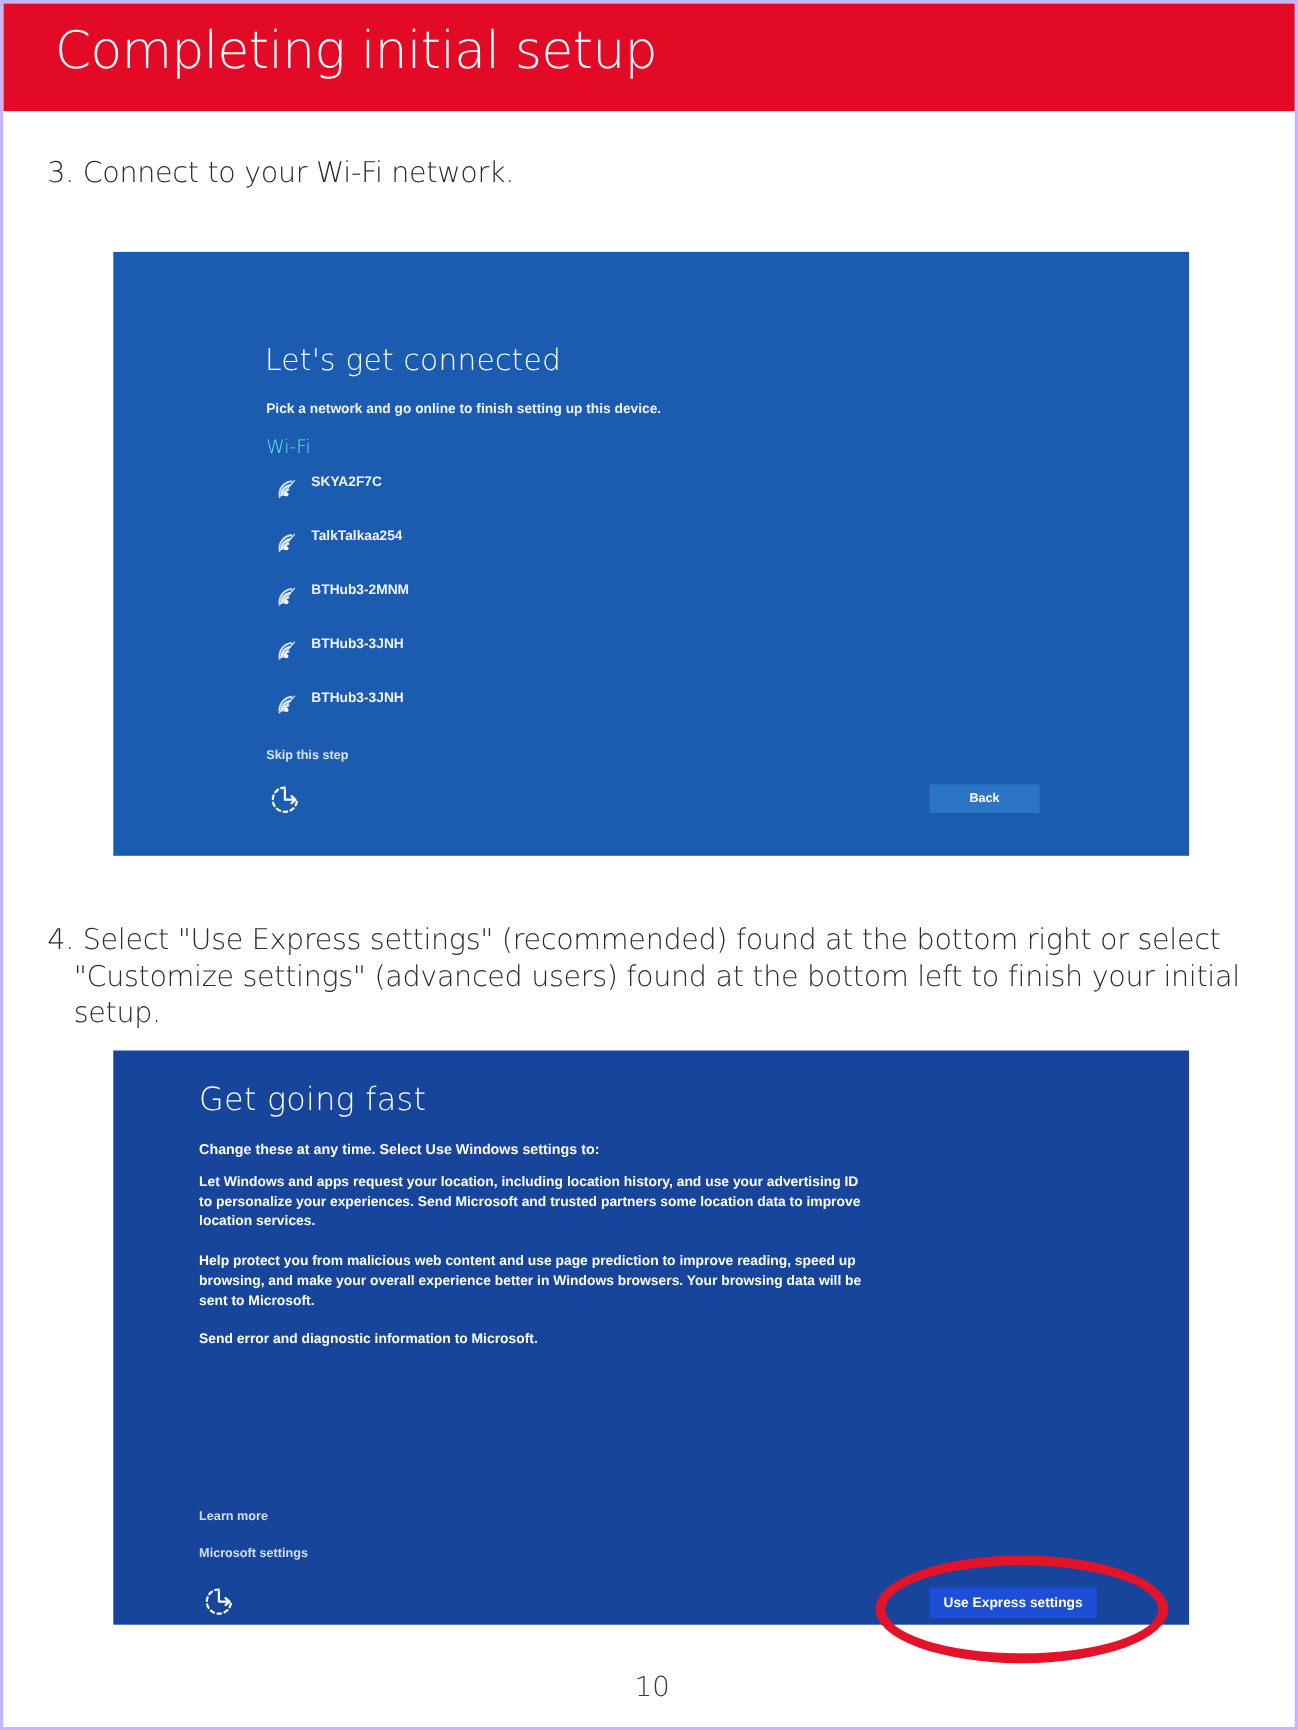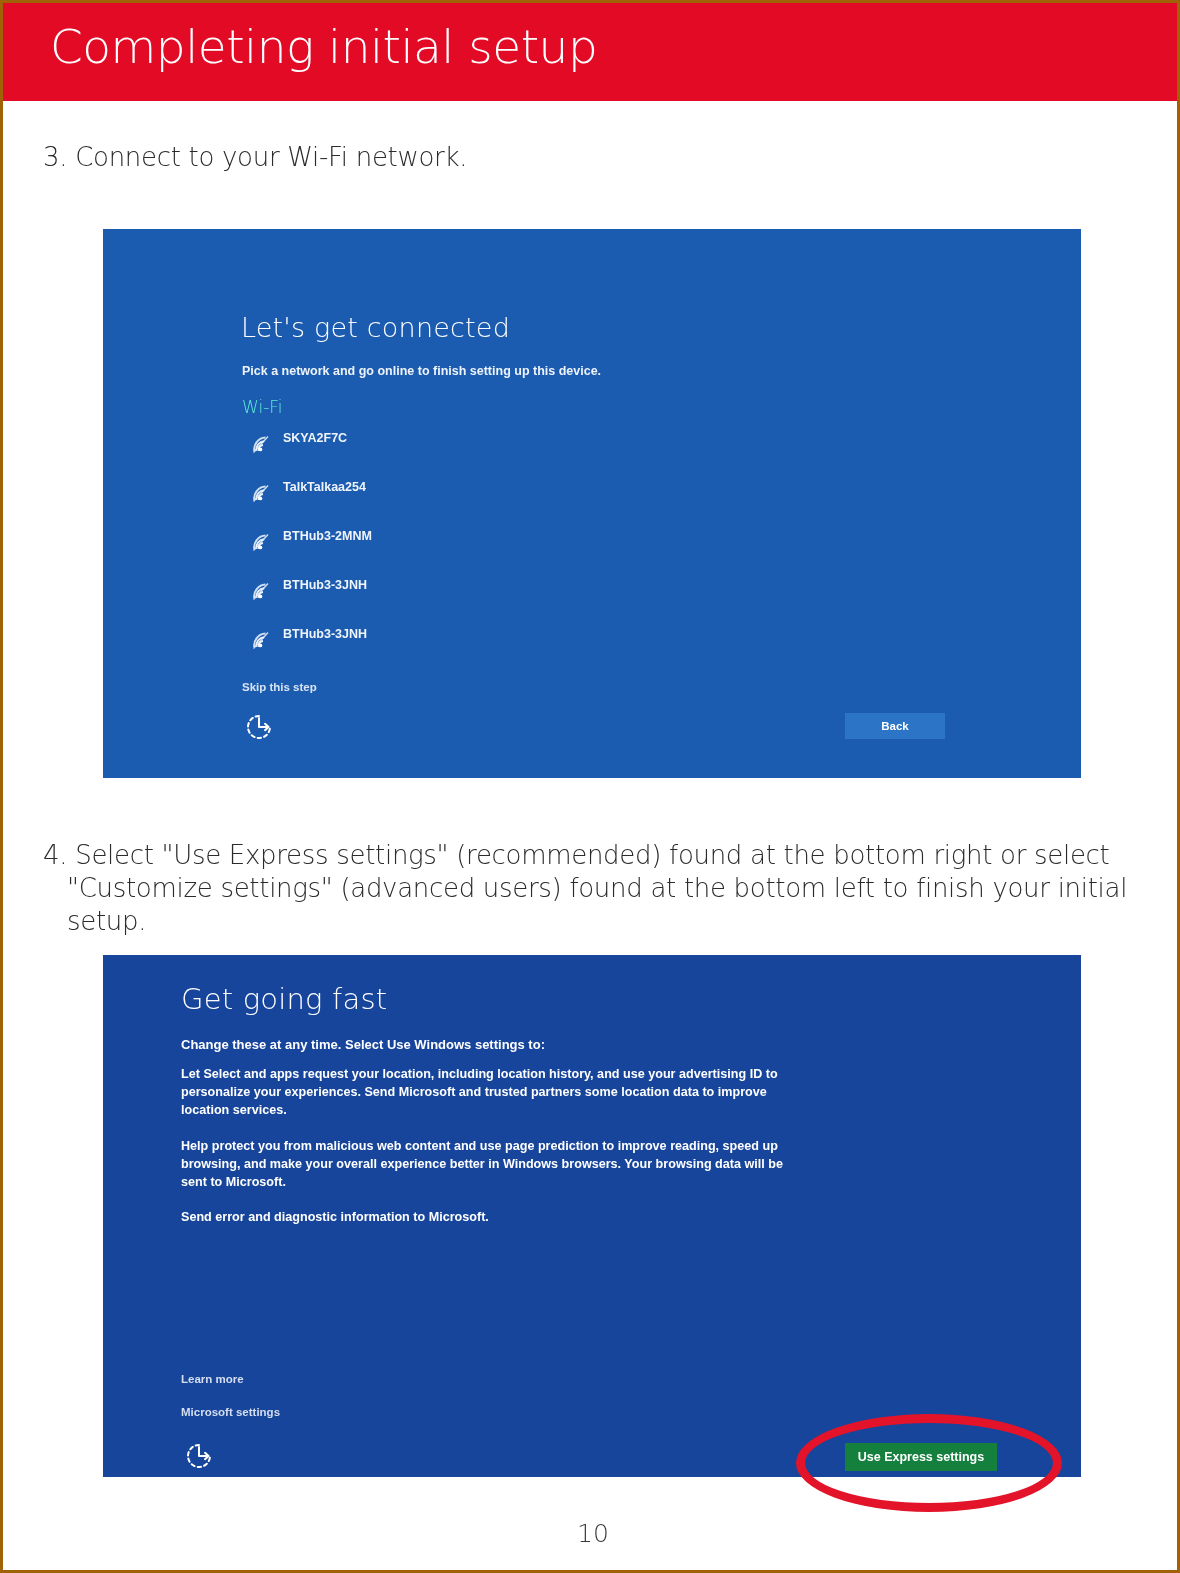--- a/index.html
+++ b/index.html
@@ -9,21 +9,21 @@
     height: 1573px;
     background: #ffffff;
     font-family: "Liberation Sans", sans-serif;
   }
 
   .page {
     position: relative;
     width: 1180px;
     height: 1573px;
     background: #ffffff;
-    border: 3px solid #a16207;
+    border: 3px solid #c4b5fd;
     overflow: hidden;
   }
 
   
   .banner {
     position: absolute;
     left: 0; top: 0;
     width: 1180px;
     height: 98px;
     background: #e30a26;
@@ -230,21 +230,21 @@
     top: 485px;
     width: 32px;
     height: 32px;
   }
   .s2-express {
     position: absolute;
     left: 742px;
     top: 488px;
     width: 152px;
     height: 28px;
-    background: #15803d;
+    background: #1d4ed8;
     border: none;
     color: #ffffff;
     font-size: 12.5px;
     font-weight: 700;
     font-family: "Liberation Sans", sans-serif;
     display: flex;
     align-items: center;
     justify-content: center;
   }
 
@@ -376,21 +376,21 @@
     <span>4. Select "Use Express settings" (recommended) found at the bottom right or select</span>
     <span class="cont">"Customize settings" (advanced users) found at the bottom left to finish your initial setup.</span>
   </div>
 
   <div class="oobe oobe-2">
 
     <div class="s2-title">Get going fast</div>
     <div class="s2-lead">Change these at any time. Select Use Windows settings to:</div>
 
     <div class="s2-body">
-      <p>Let Select and apps request your location, including location history, and use your advertising ID to personalize your experiences. Send Microsoft and trusted partners some location data to improve location services.</p>
+      <p>Let Windows and apps request your location, including location history, and use your advertising ID to personalize your experiences. Send Microsoft and trusted partners some location data to improve location services.</p>
       <p>Help protect you from malicious web content and use page prediction to improve reading, speed up browsing, and make your overall experience better in Windows browsers. Your browsing data will be sent to Microsoft.</p>
       <p>Send error and diagnostic information to Microsoft.</p>
     </div>
 
     <div class="s2-learn">Learn more</div>
     <div class="s2-custom">Microsoft settings</div>
 
     <span class="s2-ease">
       <svg viewBox="0 0 32 32" width="32" height="32" xmlns="http://www.w3.org/2000/svg">
         <path d="M16 5 A11 11 0 1 0 27 16" stroke="#ffffff" stroke-width="2" fill="none" stroke-dasharray="3.4 3.2" stroke-linecap="round"></path>

